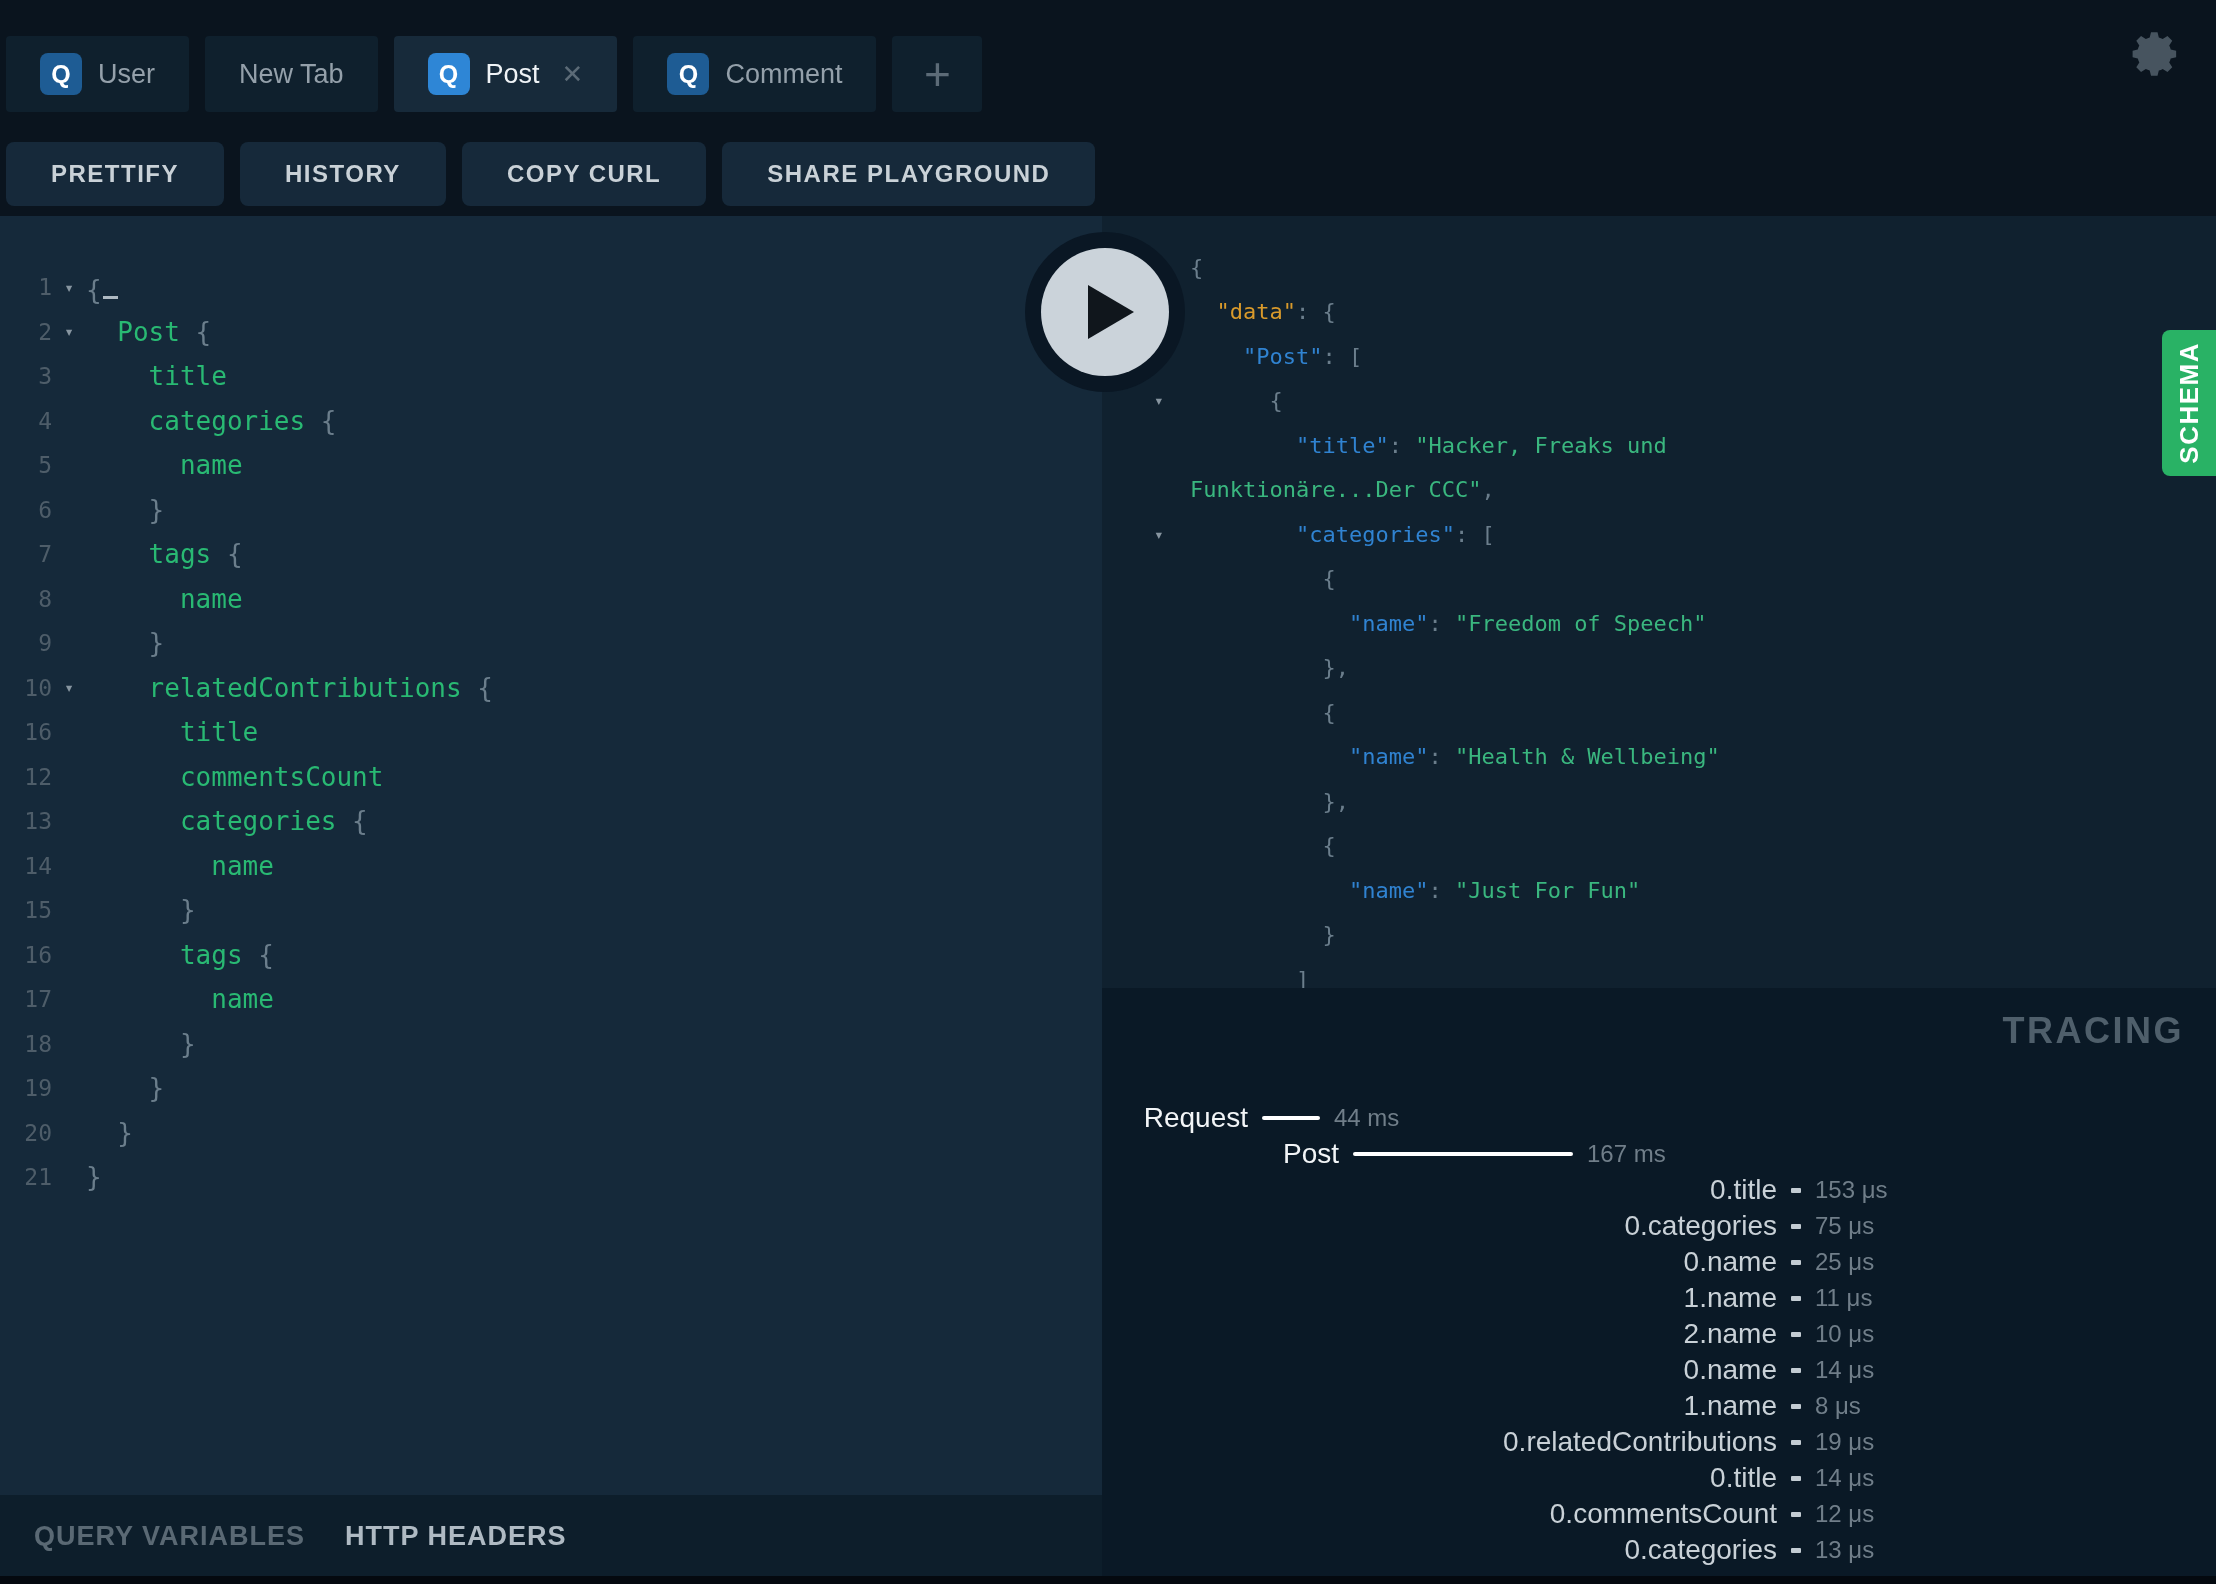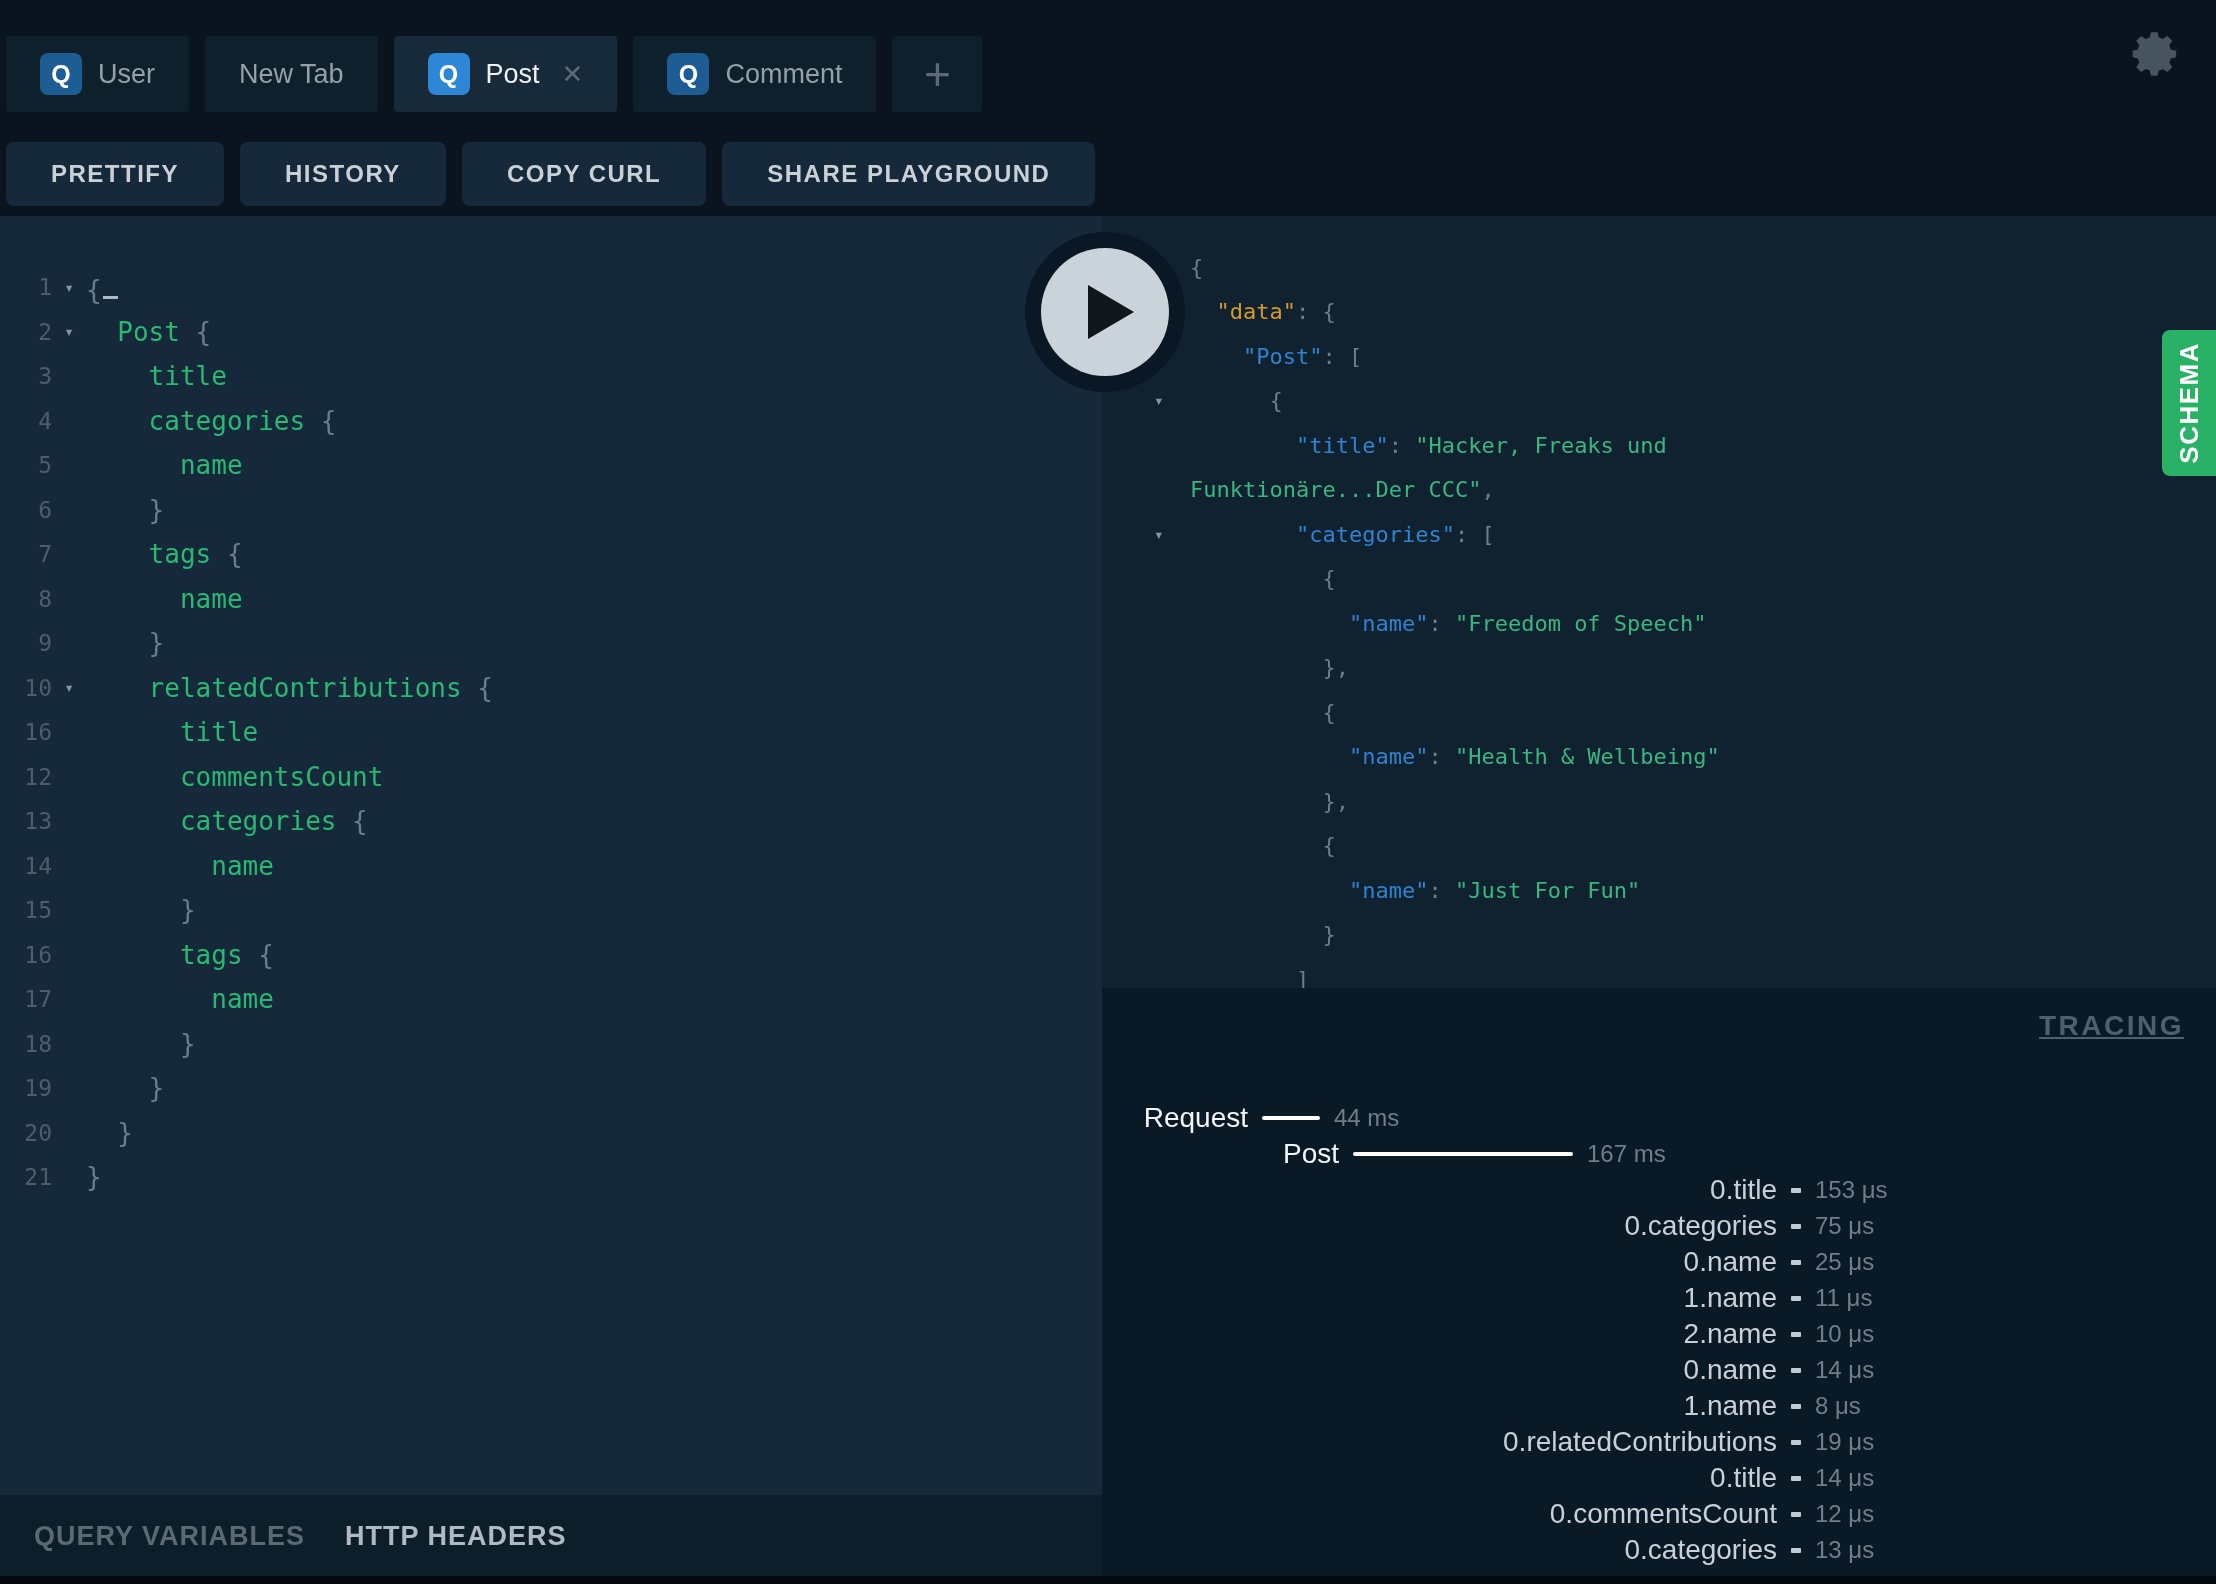--- a/index.html
+++ b/index.html
@@ -79,21 +79,21 @@
   
   .schema-tab {
     position:absolute; right:0; top:330px; width:54px; height:146px; background:#29B265;
     border-radius:8px 0 0 8px; display:flex; align-items:center; justify-content:center; cursor:pointer;
   }
   .schema-tab span {
     writing-mode:vertical-rl; transform:rotate(180deg);
     color:#FFFFFF; font-weight:700; font-size:26px; letter-spacing:1.5px;
   }
   
-  .trace-title { position:absolute; top:22px; right:32px; color:#4F5F6B; font-weight:700; font-size:28px; letter-spacing:2.5px;text-decoration:underline; }
+  .trace-title { position:absolute; top:22px; right:32px; color:#4F5F6B; font-weight:700; font-size:36px; letter-spacing:2.5px; }
   #tracing-rows { position:absolute; top:112px; left:0; width:1114px; }
   .trow { height:36px; display:flex; align-items:center; }
   .tlabel { text-align:right; padding-right:14px; font-size:28px; color:#C9D1D7; white-space:nowrap; }
   .tlabel.bright { color:#F2F5F7; }
   .tbar { height:4px; background:#FFFFFF; border-radius:2px; flex:0 0 auto; }
   .tdash { width:10px; height:5px; background:#C3CCD3; border-radius:1px; flex:0 0 auto; }
   .ttime { margin-left:14px; color:#707E89; font-size:24px; white-space:nowrap; }
 </style>
 </head>
 <body>

